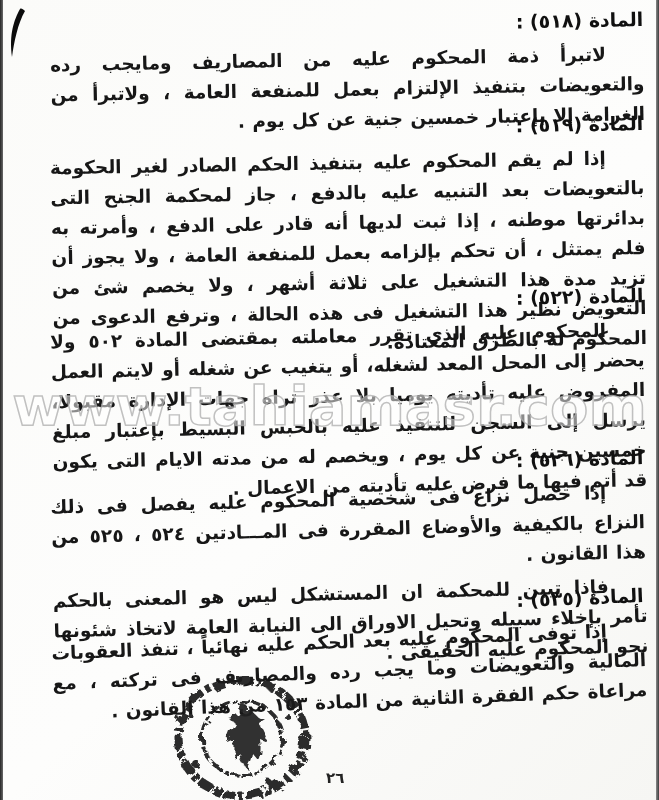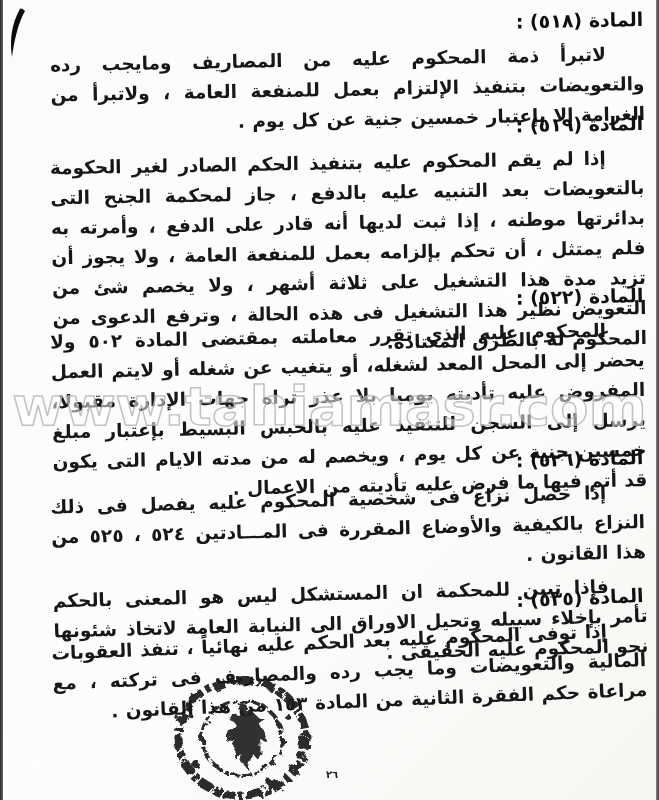--- a/index.html
+++ b/index.html
@@ -40,21 +40,21 @@
     font-size:56px;font-weight:bold;letter-spacing:0;
     color:rgba(255,255,255,0.50);
     -webkit-text-stroke:1.5px rgba(172,172,172,0.75);
     transform:scaleY(0.95);
   }
 
   .stamp{position:absolute;left:166px;top:676px;z-index:6;opacity:0.93;}
 
   .pagenum{
     position:absolute;left:326px;top:769px;z-index:3;
-    font-size:10px;font-weight:bold;color:#232323;direction:rtl;
+    font-size:15px;font-weight:bold;color:#232323;direction:rtl;
   }
 </style>
 </head>
 <body>
 
 <div class="page">
 
   <div class="edge edge-left"></div>
   <div class="edge edge-right"></div>
 

